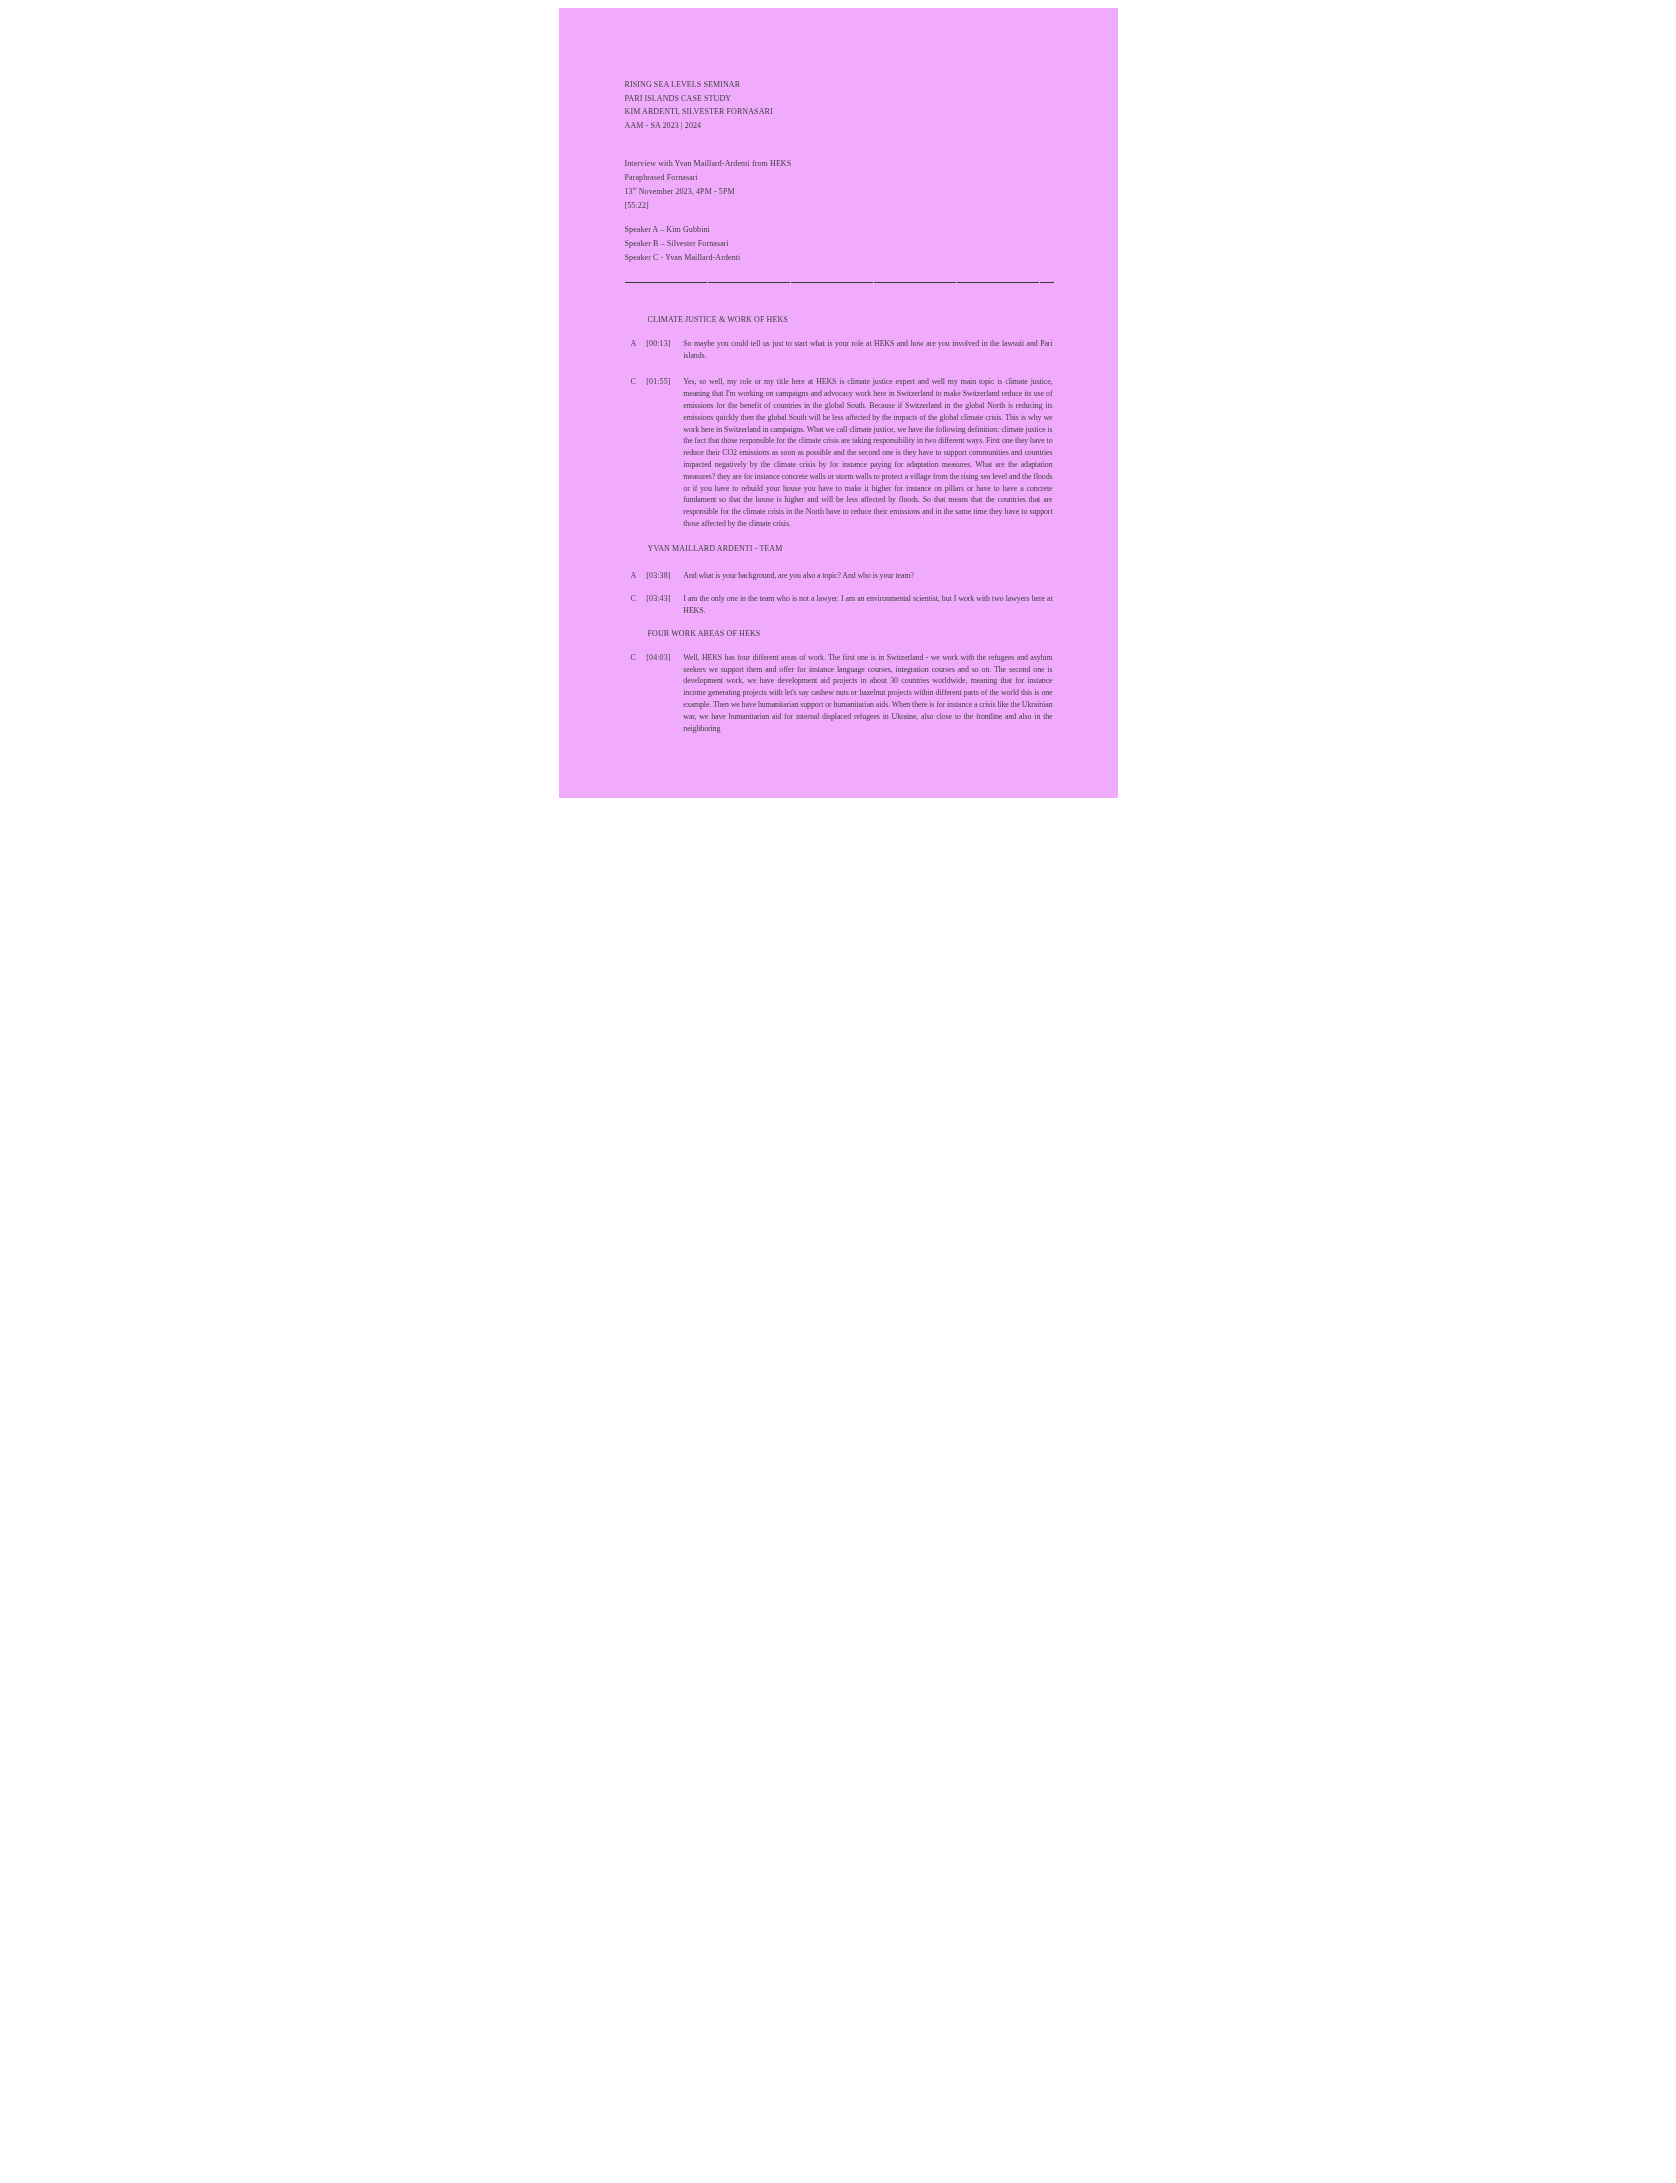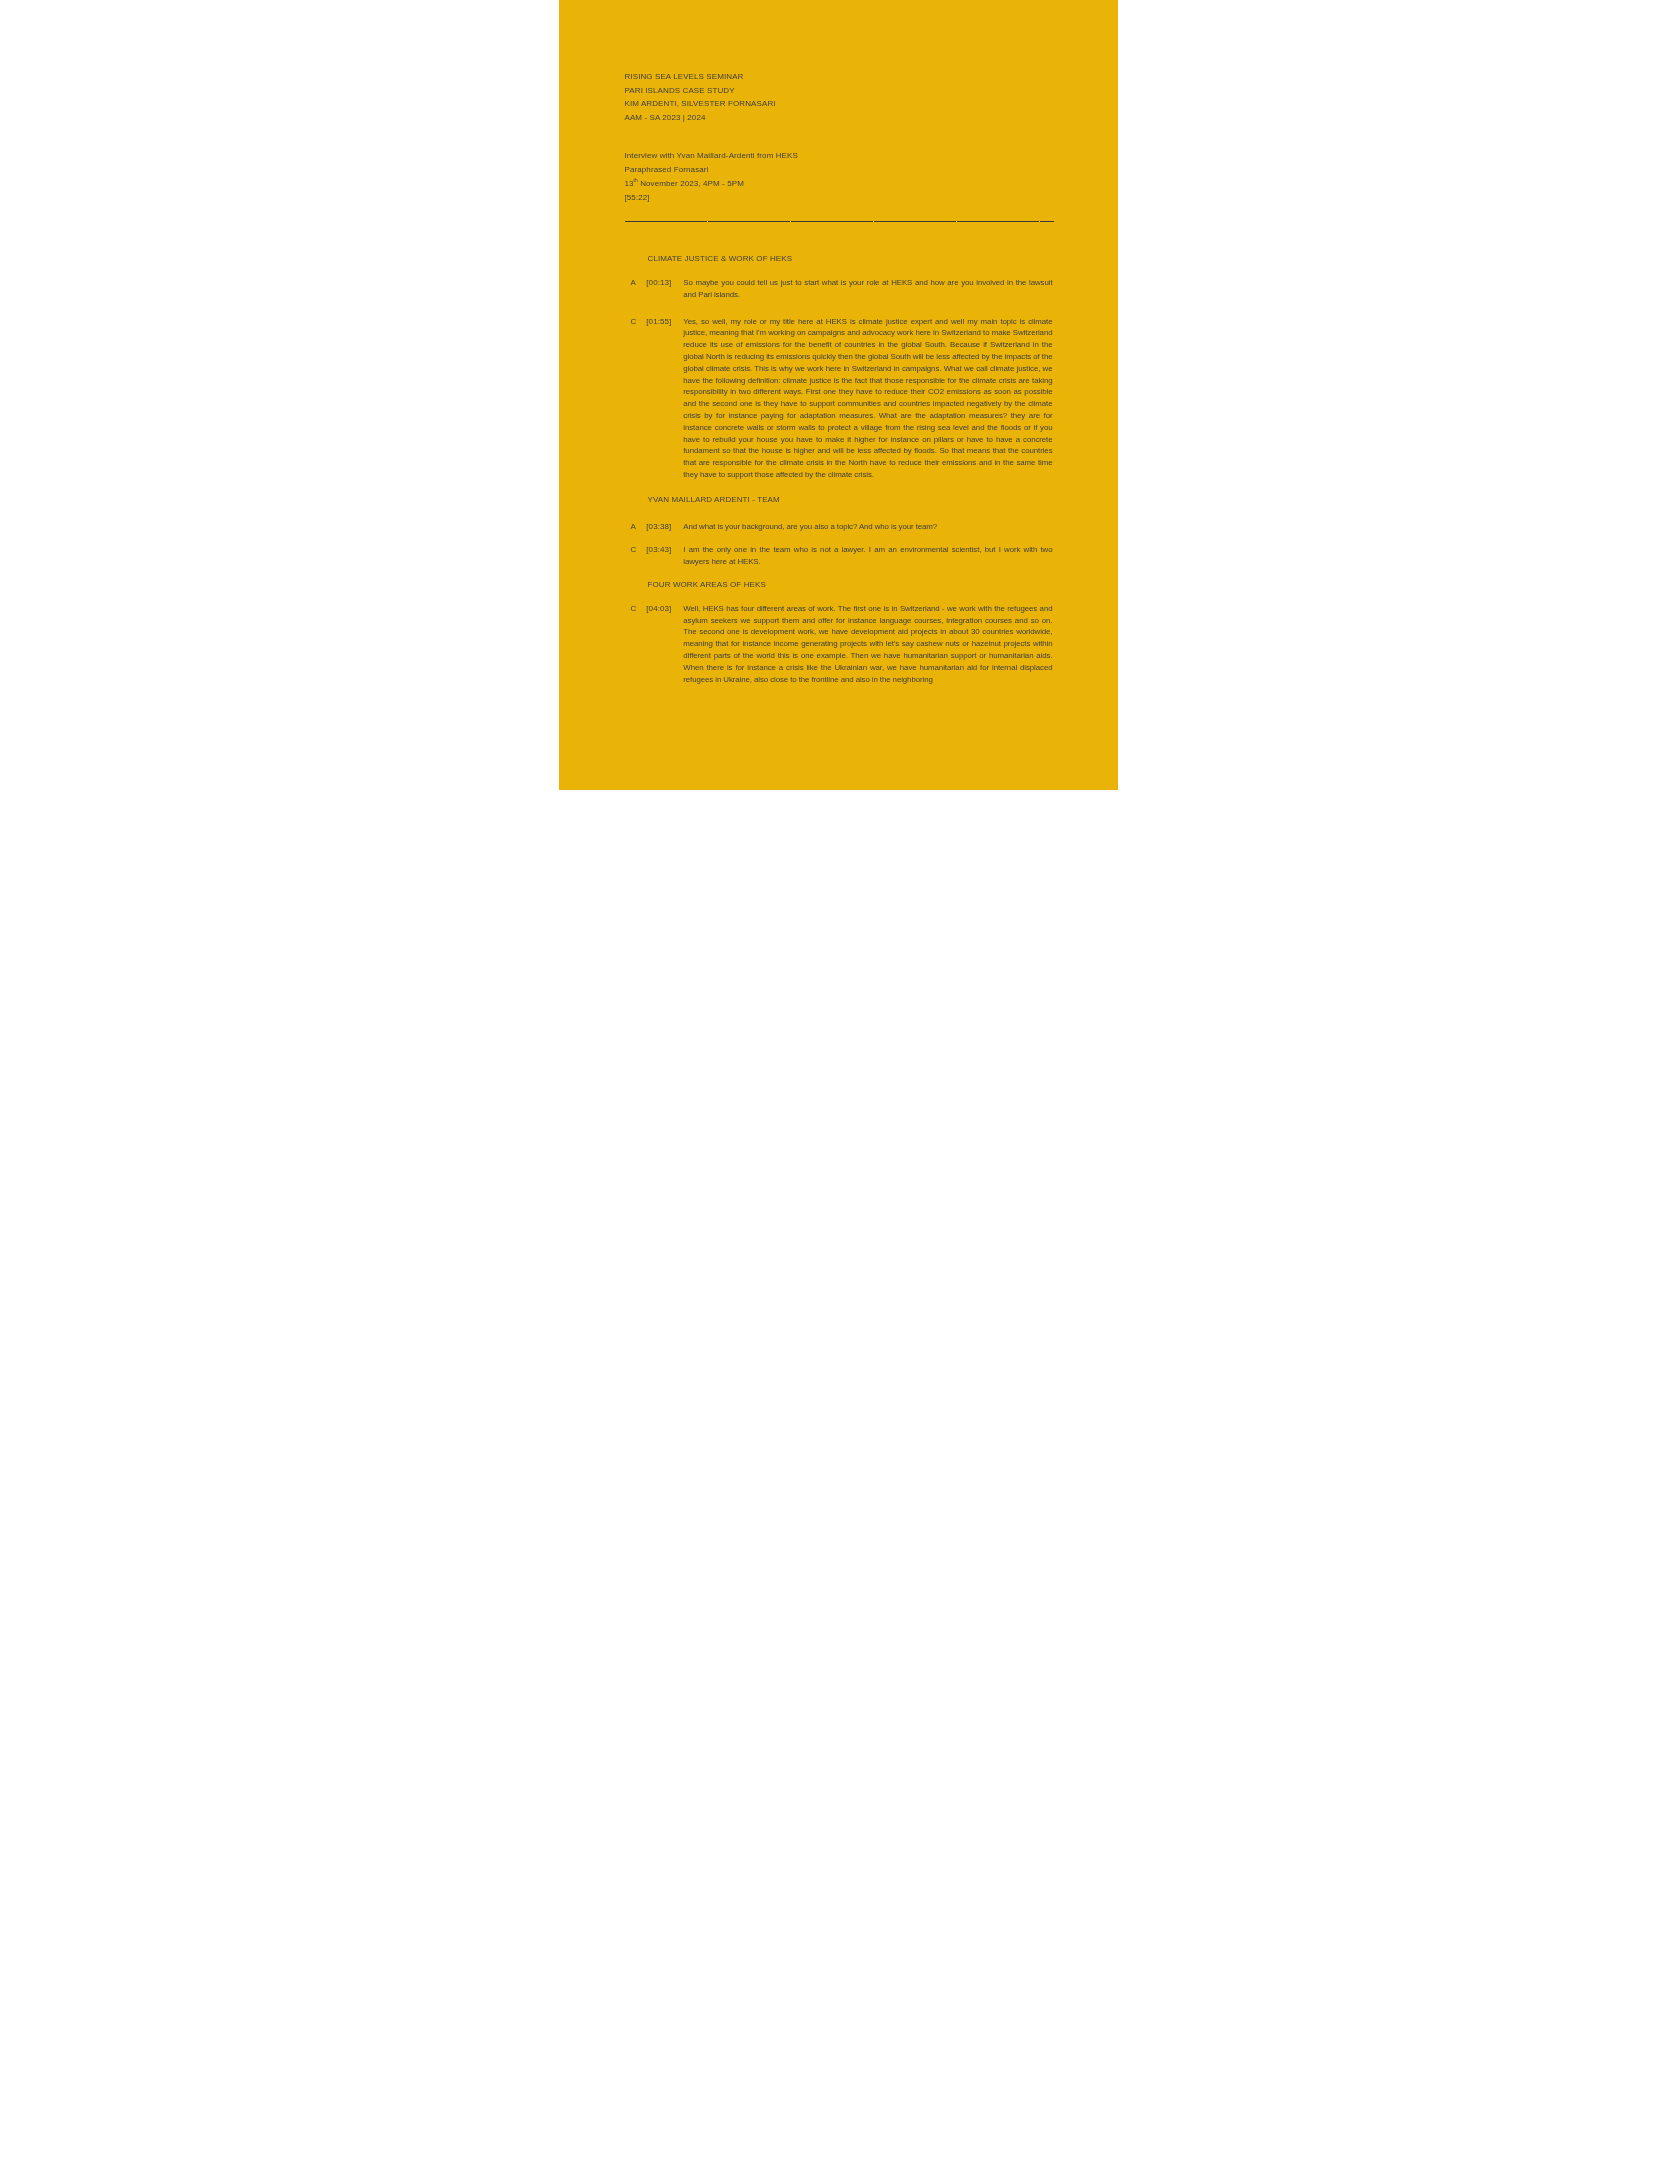--- a/index.html
+++ b/index.html
@@ -4,25 +4,25 @@
 <style>
   html, body {
     margin: 0;
     padding: 0;
     background: #ffffff;
   }
   .page {
     position: relative;
     width: 559px;
     height: 790px;
-    margin: 0 auto;
-    background: #eab308;
+    margin: 8px auto;
+    background: #f0abfc;
     box-sizing: border-box;
     padding: 70px 65px 0 66px;
-    font-family: Liberation Sans, sans-serif;
+    font-family: Liberation Serif, serif;
     color: #404040;
     overflow: hidden;
   }
   p { margin: 0; }
 
   
   .doc-header p {
     font-size: 8px;
     line-height: 13.5px;
     letter-spacing: 0.1px;
@@ -106,20 +106,25 @@
     <p>AAM - SA 2023 | 2024</p>
   </header>
 
   <div class="meta">
     <p>Interview with Yvan Maillard-Ardenti from HEKS</p>
     <p>Paraphrased Fornasari</p>
     <p><span>13</span><sup>th</sup><span> November 2023, 4PM - 5PM</span></p>
     <p>[55:22]</p>
   </div>
 
+  <div class="speakers">
+    <p>Speaker A – Kim Gubbini</p>
+    <p>Speaker B – Silvester Fornasari</p>
+    <p>Speaker C - Yvan Maillard-Ardenti</p>
+  </div>
 
   <div class="divider"></div>
 
   <main class="transcript">
 
     <h2 class="mt-head-1">CLIMATE JUSTICE &amp; WORK OF HEKS</h2>
 
     <div class="entry mt-entry-a">
       <span class="spk">A</span>
       <span class="time">[00:13]</span>

